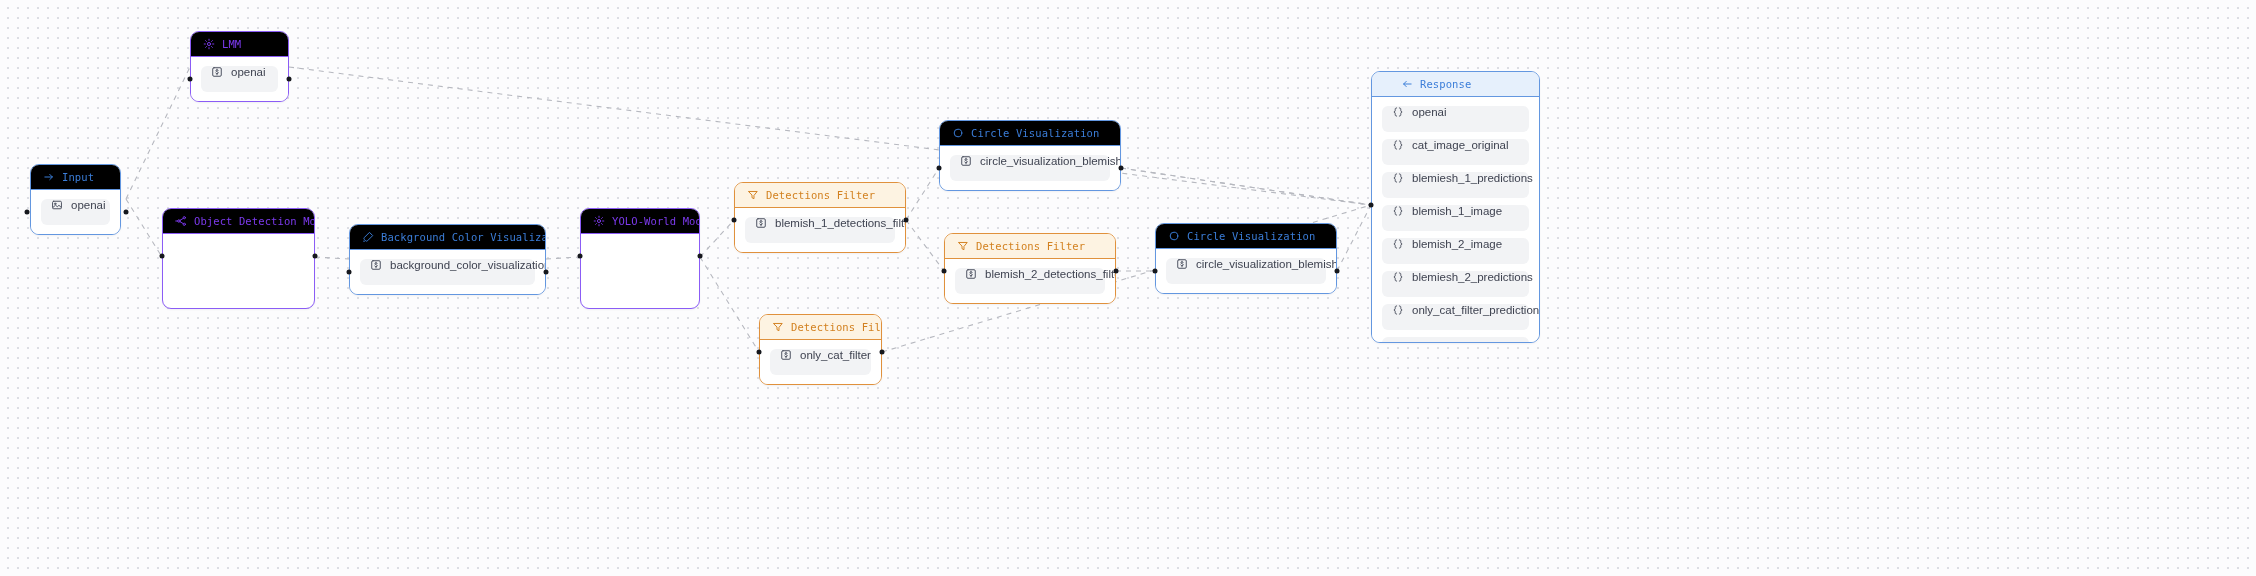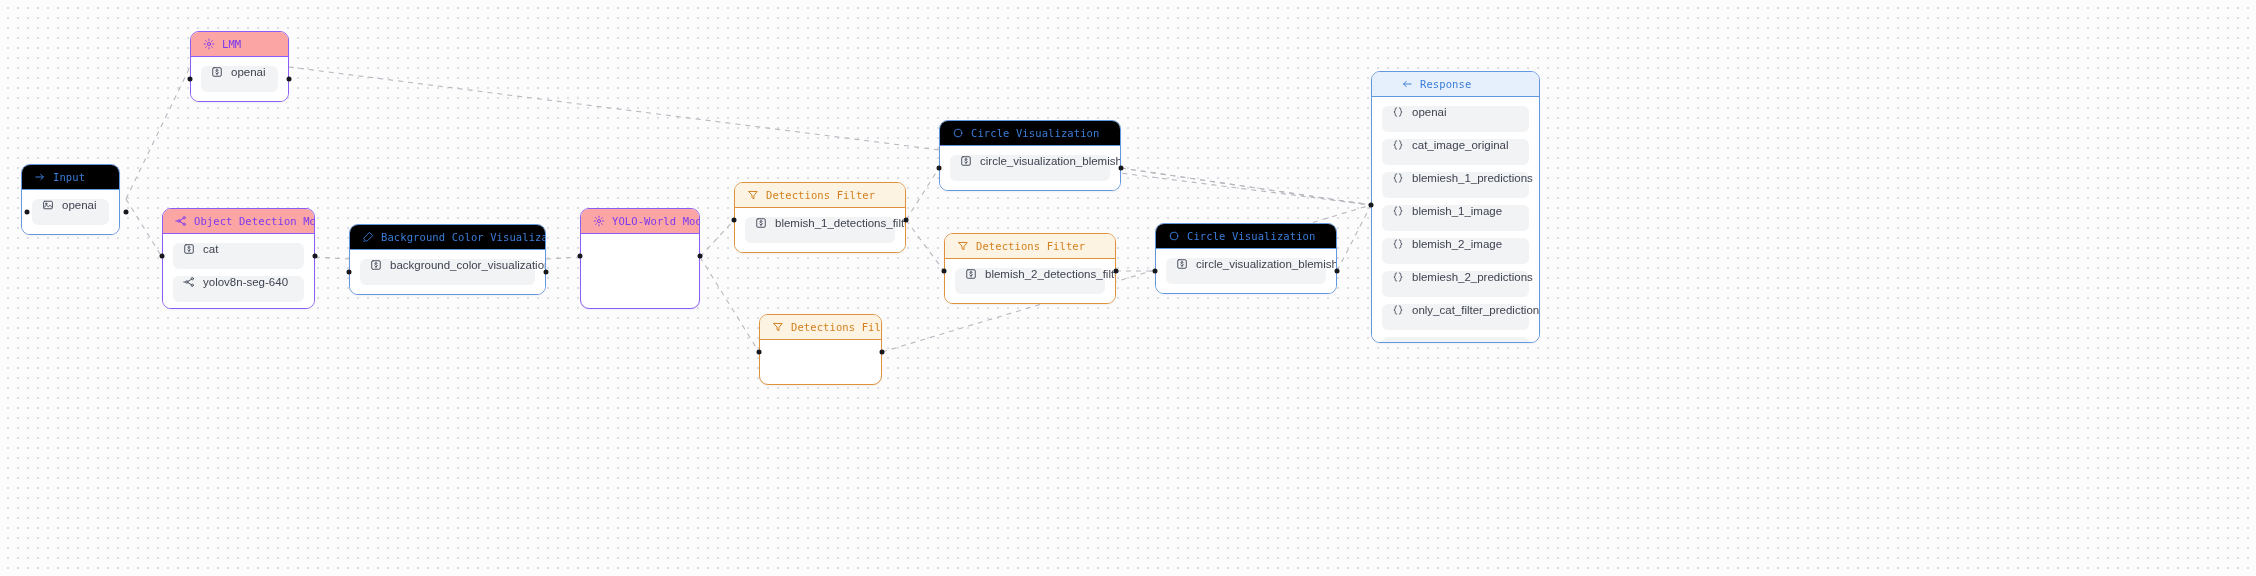--- a/index.html
+++ b/index.html
@@ -89,21 +89,21 @@
     align-items: center;
     justify-content: center;
     width: 12px; height: 12px;
     flex: 0 0 12px;
   }
   .hdr-icon svg { display: block; }
 
   
   .t-purple { border: 1.4px solid #8b5cf6; }
   .t-purple .node-header {
-    background: #fca5a5;
+    background: #000000;
     color: #7c3aed;
     border-bottom: 1.4px solid #8b5cf6;
     text-align: right;
   }
   .t-purple .hdr-icon { color: #7c3aed; }
 
   
   .t-blue { border: 1.4px solid #6397e0; }
   .t-blue .node-header {
     background: #000000;
@@ -186,21 +186,21 @@
             <span class="row-icon">
               <svg viewBox="0 0 16 16" width="12" height="12">
                 <rect x="2.3" y="2.3" width="11.4" height="11.4" rx="1.7" stroke="currentColor" fill="none" stroke-width="1.3" stroke-linecap="round" stroke-linejoin="round"></rect>
                 <path d="M9.6 6.1c-.3-.6-.9-.9-1.6-.9-.9 0-1.5.5-1.5 1.2 0 1.7 3.2.8 3.2 2.5 0 .8-.7 1.3-1.7 1.3-.8 0-1.4-.3-1.7-.9M8 4.2v.9M8 10.9v.9" stroke="currentColor" fill="none" stroke-width="1.3" stroke-linecap="round" stroke-linejoin="round"></path>
               </svg>
             </span>
             <span>openai</span>
           </div>
         </div>
       </div>
-      <div class="node t-blue" style="left: 21px; top: 164px; width: 99px; height: 71px;">
+      <div class="node t-blue" style="left: 30px; top: 164px; width: 91px; height: 71px;">
         <div class="node-header">
           <span class="hdr-icon">
             <svg viewBox="0 0 16 16" width="12" height="12">
               <path d="M2.5 8h10M9 4.5L12.5 8 9 11.5" stroke="currentColor" fill="none" stroke-width="1.3" stroke-linecap="round" stroke-linejoin="round"></path>
             </svg>
           </span>
           <span>Input</span>
         </div>
         <div class="node-body">
           <div class="row">
@@ -220,42 +220,20 @@
           <span class="hdr-icon">
             <svg viewBox="0 0 16 16" width="12" height="12">
               <circle cx="12.4" cy="3.6" r="1.5" stroke="currentColor" fill="none" stroke-width="1.3" stroke-linecap="round" stroke-linejoin="round"></circle>
               <circle cx="12.4" cy="12.4" r="1.5" stroke="currentColor" fill="none" stroke-width="1.3" stroke-linecap="round" stroke-linejoin="round"></circle>
               <circle cx="5.2" cy="8" r="1.6" stroke="currentColor" fill="none" stroke-width="1.3" stroke-linecap="round" stroke-linejoin="round"></circle>
               <path d="M1 8h2.6M6.7 7.1l4.3-2.6M6.7 8.9l4.3 2.6" stroke="currentColor" fill="none" stroke-width="1.3" stroke-linecap="round" stroke-linejoin="round"></path>
             </svg>
           </span>
           <span>Object Detection Model</span>
         </div>
-        <div class="node-body">
-          <div class="row">
-            <span class="row-icon">
-              <svg viewBox="0 0 16 16" width="12" height="12">
-                <rect x="2.3" y="2.3" width="11.4" height="11.4" rx="1.7" stroke="currentColor" fill="none" stroke-width="1.3" stroke-linecap="round" stroke-linejoin="round"></rect>
-                <path d="M9.6 6.1c-.3-.6-.9-.9-1.6-.9-.9 0-1.5.5-1.5 1.2 0 1.7 3.2.8 3.2 2.5 0 .8-.7 1.3-1.7 1.3-.8 0-1.4-.3-1.7-.9M8 4.2v.9M8 10.9v.9" stroke="currentColor" fill="none" stroke-width="1.3" stroke-linecap="round" stroke-linejoin="round"></path>
-              </svg>
-            </span>
-            <span>cat</span>
-          </div>
-          <div class="row">
-            <span class="row-icon">
-              <svg viewBox="0 0 16 16" width="12" height="12">
-                <circle cx="12.4" cy="3.6" r="1.5" stroke="currentColor" fill="none" stroke-width="1.3" stroke-linecap="round" stroke-linejoin="round"></circle>
-                <circle cx="12.4" cy="12.4" r="1.5" stroke="currentColor" fill="none" stroke-width="1.3" stroke-linecap="round" stroke-linejoin="round"></circle>
-                <circle cx="5.2" cy="8" r="1.6" stroke="currentColor" fill="none" stroke-width="1.3" stroke-linecap="round" stroke-linejoin="round"></circle>
-                <path d="M1 8h2.6M6.7 7.1l4.3-2.6M6.7 8.9l4.3 2.6" stroke="currentColor" fill="none" stroke-width="1.3" stroke-linecap="round" stroke-linejoin="round"></path>
-              </svg>
-            </span>
-            <span>yolov8n-seg-640</span>
-          </div>
-        </div>
       </div>
       <div class="node t-blue" style="left: 349px; top: 224px; width: 197px; height: 71px;">
         <div class="node-header">
           <span class="hdr-icon">
             <svg viewBox="0 0 16 16" width="12" height="12">
               <path d="M9.6 2.2 3.3 8.5a2.1 2.1 0 0 0 0 3l1.3 1.3a2.1 2.1 0 0 0 3 0l6.3-6.3z" stroke="currentColor" fill="none" stroke-width="1.3" stroke-linecap="round" stroke-linejoin="round"></path>
               <path d="M2.2 13.6h1.1" stroke="currentColor" fill="none" stroke-width="1.3" stroke-linecap="round" stroke-linejoin="round"></path>
             </svg>
           </span>
           <span>Background Color Visualization</span>
@@ -368,20 +346,31 @@
         </div>
       </div>
       <div class="node t-orange" style="left: 759px; top: 304px; width: 123px; height: 71px;">
         <div class="node-header">
           <span class="hdr-icon">
             <svg viewBox="0 0 16 16" width="12" height="12">
               <path d="M2.4 3.3h11.2L9.3 8.6v4.3L6.7 11.6V8.6z" stroke="currentColor" fill="none" stroke-width="1.3" stroke-linecap="round" stroke-linejoin="round"></path>
             </svg>
           </span>
           <span>Detections Filter</span>
+        </div>
+        <div class="node-body">
+          <div class="row">
+            <span class="row-icon">
+              <svg viewBox="0 0 16 16" width="12" height="12">
+                <rect x="2.3" y="2.3" width="11.4" height="11.4" rx="1.7" stroke="currentColor" fill="none" stroke-width="1.3" stroke-linecap="round" stroke-linejoin="round"></rect>
+                <path d="M9.6 6.1c-.3-.6-.9-.9-1.6-.9-.9 0-1.5.5-1.5 1.2 0 1.7 3.2.8 3.2 2.5 0 .8-.7 1.3-1.7 1.3-.8 0-1.4-.3-1.7-.9M8 4.2v.9M8 10.9v.9" stroke="currentColor" fill="none" stroke-width="1.3" stroke-linecap="round" stroke-linejoin="round"></path>
+              </svg>
+            </span>
+            <span>only_cat_filter</span>
+          </div>
         </div>
       </div>
       <div class="panel" style="left: 1371px; top: 71px; width: 169px; height: 272px;">
         <div class="node-header">
           <span class="hdr-icon">
             <svg viewBox="0 0 16 16" width="12" height="12">
               <path d="M13.5 8h-10M7 4.5L3.5 8 7 11.5" stroke="currentColor" fill="none" stroke-width="1.3" stroke-linecap="round" stroke-linejoin="round"></path>
             </svg>
           </span>
           <span>Response</span>

